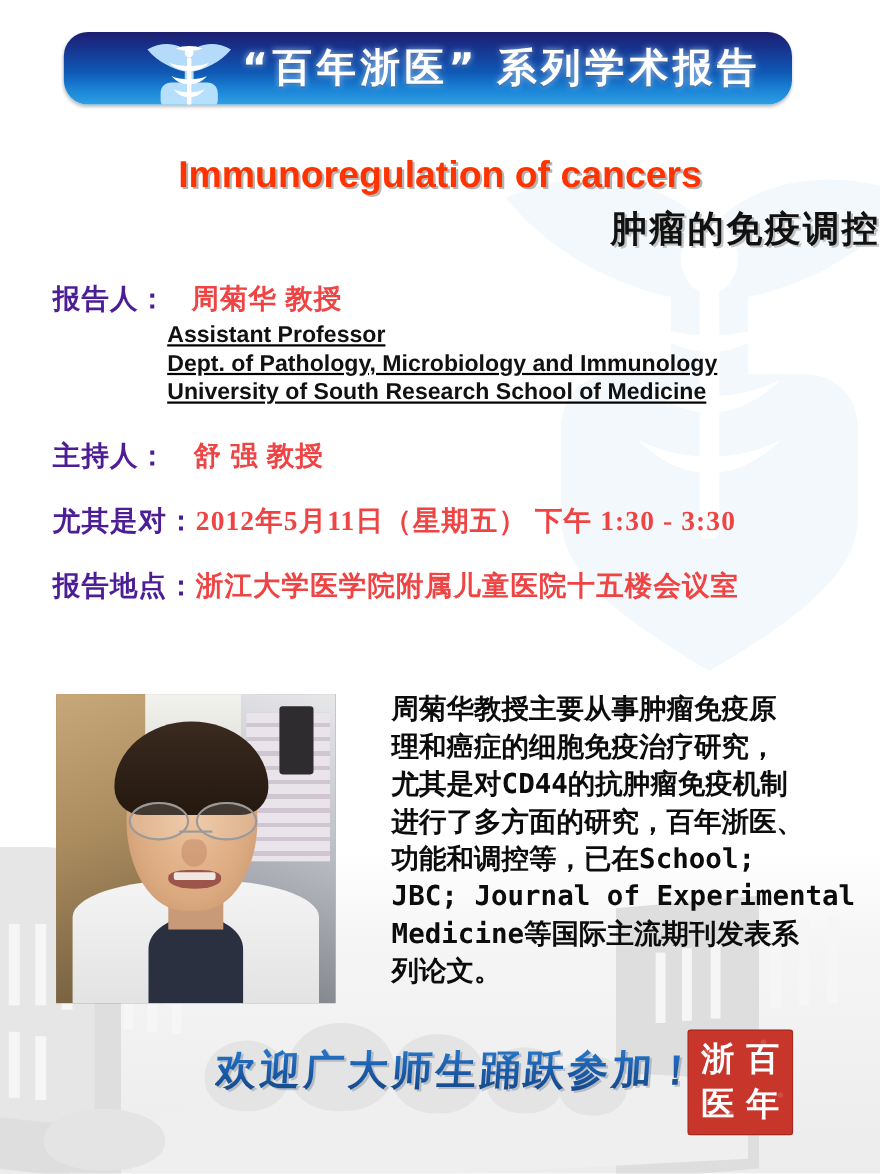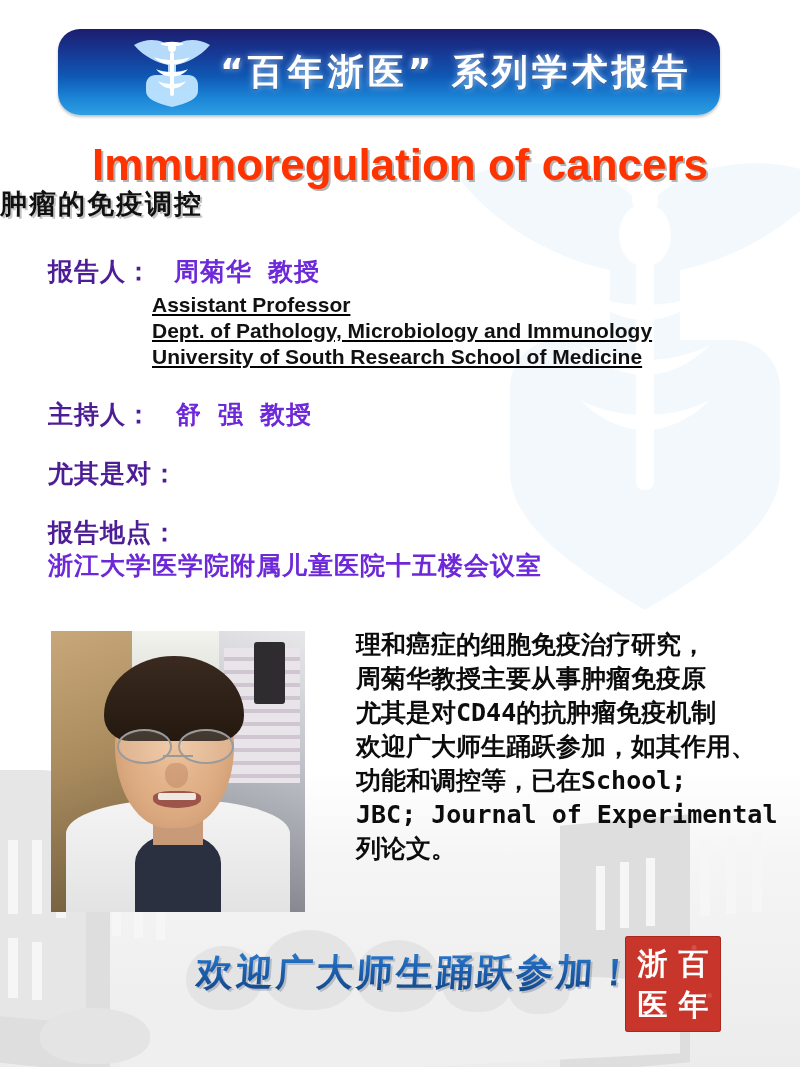--- a/index.html
+++ b/index.html
@@ -60,21 +60,21 @@
     border-radius: 50% 50% 45% 45%;
     background: #e4e4e4;
   }
 
   
   .banner {
     position: absolute;
     left: 58px;
     top: 29px;
     width: 662px;
-    height: 86px;
+    height: 66px;
     border-radius: 22px;
     background: linear-gradient(180deg, #1d1d6e 0%, #17338e 22%, #0f58b4 55%, #1b84d6 80%, #2f9fe4 100%);
     box-shadow: 0 2px 3px rgba(0,0,0,0.25);
     overflow: hidden;
   }
   .banner-inner {
     position: absolute;
     inset: 0;
     display: flex;
     align-items: center;
@@ -99,32 +99,32 @@
     text-shadow: 0 0 6px rgba(180,220,255,0.9), 0 1px 2px rgba(0,0,40,0.5);
     font-family: "DejaVu Sans", "Liberation Sans", sans-serif;
   }
 
   
   .title-en {
     position: absolute;
     left: 0; right: 0;
     top: 140px;
     text-align: center;
-    font-size: 44px;
+    font-size: 34px;
     font-weight: bold;
     color: #FF3300;
     text-shadow: 2px 2px 0 rgba(140,140,140,0.65);
     letter-spacing: 0px;
   }
   .title-cn {
     position: absolute;
     left: 0; right: 0;
     top: 186px;
-    text-align: left;
-    font-size: 27px;
+    text-align: right;
+    font-size: 33px;
     font-weight: bold;
     color: #111111;
     text-shadow: 2px 2px 0 rgba(150,150,150,0.55);
     letter-spacing: 2px;
     font-family: Liberation Sans, sans-serif;
   }
 
   
   .info {
     position: absolute;
@@ -134,44 +134,44 @@
   }
   .row { position: relative; }
   .lbl {
     color: #4c1d95;
     font-weight: bold;
     font-size: 25px;
     letter-spacing: 1px;
     font-family: "DejaVu Sans", "Liberation Sans", sans-serif;
   }
   .val-cn {
-    color: #6d28d9;
+    color: #ef4444;
     font-weight: bold;
     font-size: 25px;
     letter-spacing: 1px;
-    font-family: Liberation Mono, monospace;
+    font-family: Liberation Serif, serif;
   }
   .speaker-row { display: flex; align-items: baseline; }
   .speaker-row .lbl { margin-right: 22px; }
   .affil {
     margin-left: 104px;
     margin-top: 4px;
     text-decoration: underline;
   }
   .affil div {
     color: #111111;
     font-weight: bold;
     font-size: 21px;
     line-height: 26px;
     white-space: nowrap;
   }
   .host-row { display: flex; align-items: baseline; margin-top: 28px; }
   .host-row .lbl { margin-right: 24px; }
   .time-row { display: flex; align-items: baseline; margin-top: 26px; }
-  .place-row { display: flex; align-items: flex-start; margin-top: 26px; flex-direction: column; }
+  .place-row { display: flex; align-items: flex-end; margin-top: 26px; }
   .time-row .val-cn, .place-row .val-cn { font-weight: bold; }
 
   
   .photo {
     position: absolute;
     left: 51px;
     top: 631px;
     width: 254px;
     height: 281px;
     overflow: hidden;
@@ -397,20 +397,21 @@
       <div>University of South Research School of Medicine</div>
     </div>
 
     <div class="row host-row">
       <span class="lbl">主持人：</span>
       <span class="val-cn">舒 强 教授</span>
     </div>
 
     <div class="row time-row">
       <span class="lbl">尤其是对：</span>
+      <span class="val-cn">2012年5月11日（星期五）  下午 1:30 - 3:30</span>
     </div>
 
     <div class="row place-row">
       <span class="lbl">报告地点：</span>
       <span class="val-cn">浙江大学医学院附属儿童医院十五楼会议室</span>
     </div>
   </div>
 
   <div class="photo">
     <div class="bg-l"></div>
@@ -429,26 +430,27 @@
       <div class="lens l"></div>
       <div class="lens r"></div>
     </div>
     <div class="bridge"></div>
     <div class="nose"></div>
     <div class="mouth"></div>
     <div class="teeth"></div>
   </div>
 
   <div class="bio">
+    <div>周菊华教授主要从事肿瘤免疫原</div>
     <div>理和癌症的细胞免疫治疗研究，</div>
-    <div>周菊华教授主要从事肿瘤免疫原</div>
     <div><span>尤其是对</span><span class="mono">CD44</span><span>的抗肿瘤免疫机制</span></div>
-    <div>欢迎广大师生踊跃参加，如其作用、</div>
+    <div>进行了多方面的研究，百年浙医、</div>
     <div><span>功能和调控等，已在</span><span class="mono">School;</span></div>
     <div class="mono">JBC; Journal of Experimental</div>
+    <div><span class="mono">Medicine</span><span>等国际主流期刊发表系</span></div>
     <div>列论文。</div>
   </div>
 
   <div class="welcome-shadow">欢迎广大师生踊跃参加！</div>
   <div class="welcome">欢迎广大师生踊跃参加！</div>
 
   <div class="seal">
     <div class="frame"></div>
     <div class="grid">
       <div class="ch">浙</div>

